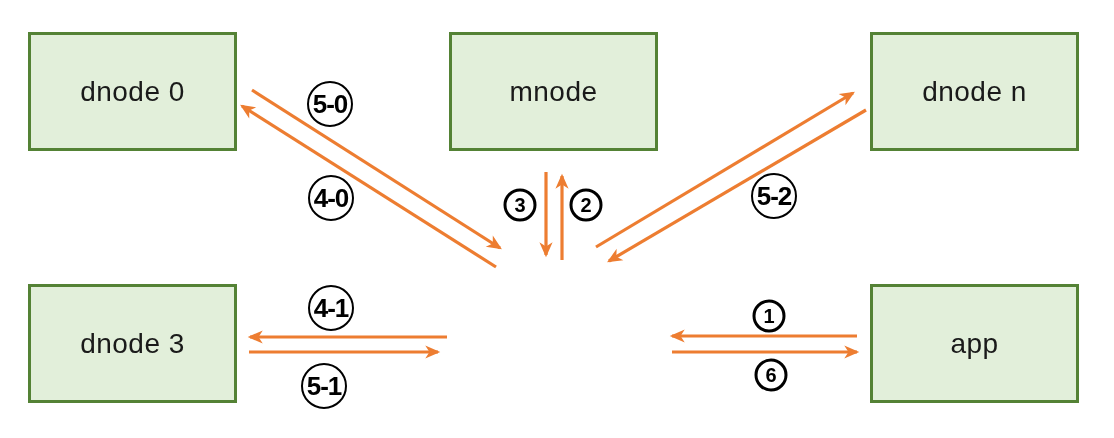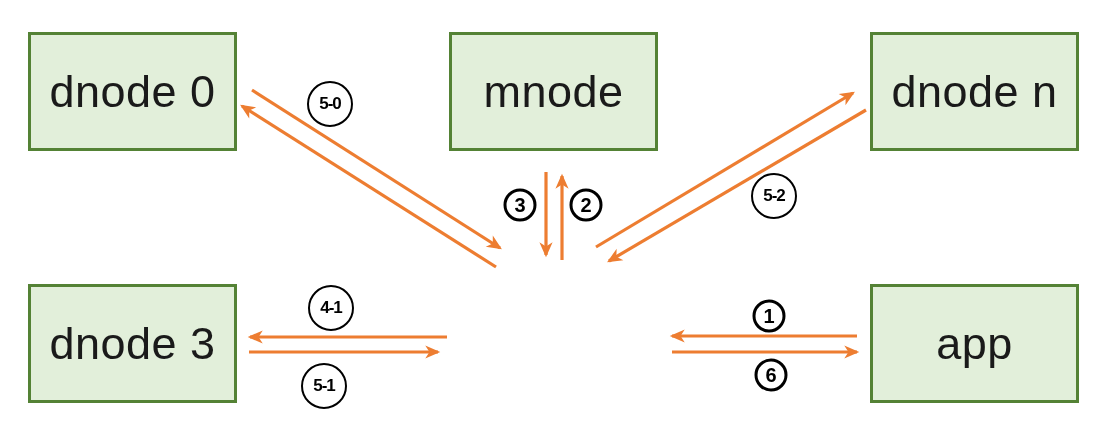--- a/index.html
+++ b/index.html
@@ -29,41 +29,41 @@
     height: 119px;
     background: #E2EFDA;
     border: 3px solid #548235;
     box-sizing: border-box;
     display: flex;
     align-items: center;
     justify-content: center;
     z-index: 2;
   }
   .node-label {
-    font-size: 45px;
+    font-size: 28px;
     color: #1a1a1a;
     letter-spacing: 0.5px;
   }
   .elabel {
     position: absolute;
     transform: translate(-50%, -50%);
     background: #ffffff;
     border-radius: 50%;
     display: flex;
     align-items: center;
     justify-content: center;
     color: #000000;
     z-index: 3;
     box-sizing: border-box;
   }
   .elabel.lg {
     width: 46px;
     height: 46px;
     border: 2px solid #000000;
-    font-size: 17px;
+    font-size: 26px;
     font-weight: 600;
     letter-spacing: -1px;
   }
   .elabel.sm {
     width: 33px;
     height: 33px;
     border: 3px solid #000000;
     font-size: 20px;
     font-weight: 700;
   }
@@ -103,20 +103,21 @@
     <span class="node-label">mnode</span>
   </div>
   <div class="node" style="left:28px; top:284px;">
     <span class="node-label">dnode 3</span>
   </div>
   <div class="node" style="left:870px; top:284px;">
     <span class="node-label">app</span>
   </div>
 
   <div class="elabel lg" style="left:330px; top:104px;">5-0</div>
+  <div class="elabel lg" style="left:331px; top:198px;">4-0</div>
   <div class="elabel sm" style="left:520px; top:205px;">3</div>
   <div class="elabel sm" style="left:586px; top:205px;">2</div>
   <div class="elabel lg" style="left:774px; top:196px;">5-2</div>
   <div class="elabel lg" style="left:331px; top:308px;">4-1</div>
   <div class="elabel lg" style="left:324px; top:386px;">5-1</div>
   <div class="elabel sm" style="left:769px; top:316px;">1</div>
   <div class="elabel sm" style="left:771px; top:375px;">6</div>
 
 </div>
 

